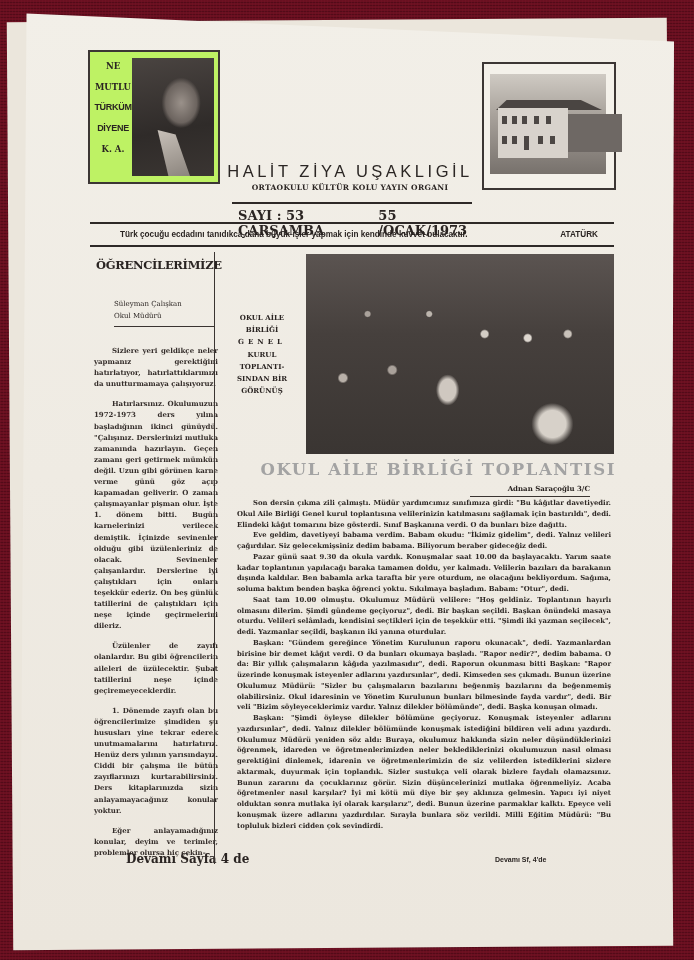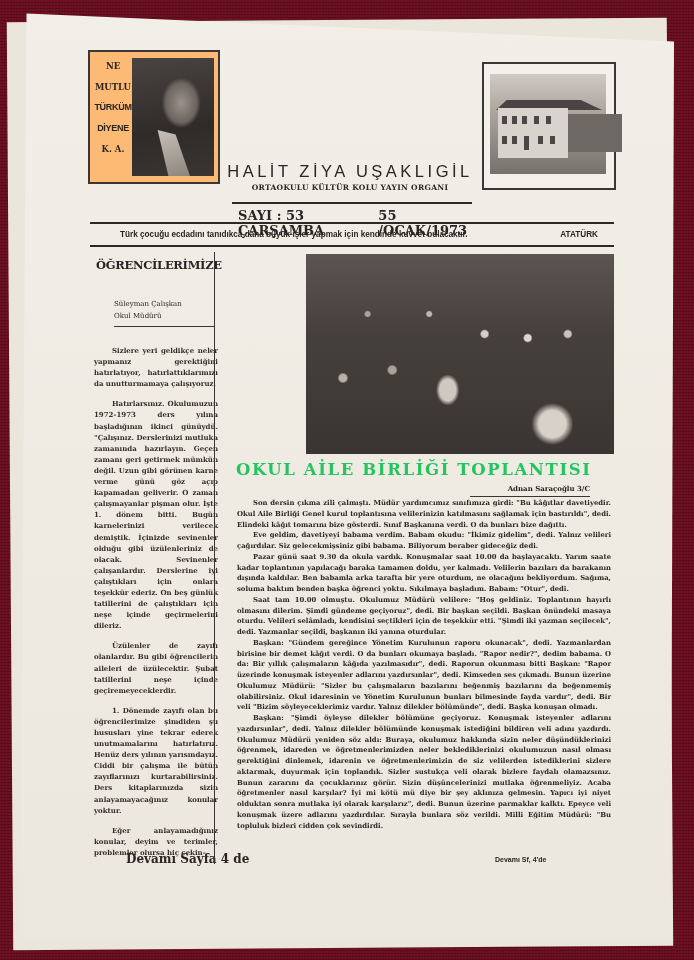--- a/index.html
+++ b/index.html
@@ -24,21 +24,21 @@
   .paper {
     position:absolute; left:20px; top:8px; width:654px; height:932px;
     background: linear-gradient(180deg, #f2efe8 0%, #efebe3 50%, #ece7de 100%);
     clip-path: polygon(1% 0.6%, 100% 3.6%, 99.5% 100%, 0% 100%);
   }
   .content { position:absolute; left:0; top:0; width:694px; height:960px; color:#2a2422; }
 
   
   .ata-box {
     position:absolute; left:88px; top:50px; width:128px; height:130px;
-    border:2px solid #3c3634; background:#fdba74;
+    border:2px solid #3c3634; background:#bef264;
   }
   .ata-words {
     position:absolute; left:2px; top:10px; width:42px; text-align:center;
     font-family:"DejaVu Serif", serif; font-weight:bold; font-size:8.5px; line-height:1;
   }
   .ata-words span { display:block; margin-bottom:12px; }
   .ata-words span.cond { font-family:"Liberation Sans", sans-serif; font-size:9px; letter-spacing:-0.3px; }
   .ata-photo {
     position:absolute; left:42px; top:6px; width:82px; height:118px;
     background: radial-gradient(ellipse 28px 36px at 60% 38%, #9a918a 0%, #6c645f 55%, transparent 70%),
@@ -131,22 +131,22 @@
       radial-gradient(circle 8px at 72% 42%, #ddd7cf 40%, transparent 60%),
       radial-gradient(circle 8px at 85% 40%, #c9c2ba 40%, transparent 60%),
       radial-gradient(ellipse 30px 30px at 80% 85%, #d7d1c9 45%, transparent 70%),
       radial-gradient(circle 6px at 40% 30%, #bcb5ad 40%, transparent 60%),
       radial-gradient(circle 6px at 20% 30%, #aaa29b 40%, transparent 60%),
       linear-gradient(180deg, #5b5451 0%, #46403d 40%, #3a3532 100%);
   }
 
   
   .art-title {
-    position:absolute; left:236px; top:460px; width:380px; text-align:left;
-    font-family:"DejaVu Serif", serif; font-weight:bold; font-size:16.5px; letter-spacing:1.6px; color:#22c55e;
+    position:absolute; left:236px; top:460px; width:380px; text-align:right;
+    font-family:"DejaVu Serif", serif; font-weight:bold; font-size:16.5px; letter-spacing:1.6px; color:#a3a3a3;
   }
   .art-author {
     position:absolute; left:470px; top:484px; width:120px; text-align:right;
     font-family:"DejaVu Serif", serif; font-weight:bold; font-size:7px;
     padding-bottom:3px; border-bottom:1px solid #3a3431;
   }
   .art-body { position:absolute; left:237px; top:498px; width:374px; }
   .art-body p {
     margin:0; font-family:"DejaVu Serif", serif; font-weight:bold; font-size:6.85px; line-height:10.75px;
     text-align:justify; text-indent:16px; color:#2f2926;
@@ -219,26 +219,35 @@
       <p class="ind">Sizlere yeri geldikçe neler yapmanız gerektiğini hatırlatıyor, hatırlattıklarımızı da unutturmamaya çalışıyoruz.</p>
       <p class="ind">Hatırlarsınız. Okulumuzun 1972-1973 ders yılına başladığının ikinci günüydü. "Çalışınız. Derslerinizi mutluka zamanında hazırlayın. Geçen zamanı geri getirmek mümkün değil. Uzun gibi görünen karne verme günü göz açıp kapamadan geliverir. O zaman çalışmayanlar pişman olur. İşte 1. dönem bitti. Bugün karnelerinizi verilecek demiştik. İçinizde sevinenler olduğu gibi üzülenleriniz de olacak. Sevinenler çalışanlardır. Derslerine iyi çalıştıkları için onlara teşekkür ederiz. On beş günlük tatillerini de çalıştıkları için neşe içinde geçirmelerini dileriz.</p>
       <p class="ind">Üzülenler de zayıfı olanlardır. Bu gibi öğrencilerin aileleri de üzülecektir. Şubat tatillerini neşe içinde geçiremeyeceklerdir.</p>
       <p class="ind">1. Dönemde zayıfı olan bu öğrencilerimize şimdiden şu hususları yine tekrar ederek unutmamalarını hatırlatırız. Henüz ders yılının yarısındayız. Ciddi bir çalışma ile bütün zayıflarınızı kurtarabilirsiniz. Ders kitaplarınızda sizin anlayamayacağınız konular yoktur.</p>
       <p class="ind">Eğer anlayamadığınız konular, deyim ve terimler, problemler olursa hiç çekin-</p>
     </div>
   </div>
   <div class="left-cont">Devamı Sayfa 4 de</div>
   <div class="vline"></div>
 
+  <div class="caption">
+    <div>OKUL AİLE</div>
+    <div>BİRLİĞİ</div>
+    <div class="wide">GENEL</div>
+    <div>KURUL</div>
+    <div>TOPLANTI-</div>
+    <div>SINDAN BİR</div>
+    <div>GÖRÜNÜŞ</div>
+  </div>
   <div class="crowd"></div>
 
   <div class="art-title">OKUL AİLE BİRLİĞİ TOPLANTISI</div>
   <div class="art-author">Adnan Saraçoğlu 3/C</div>
   <div class="art-body">
     <p>Son dersin çıkma zili çalmıştı. Müdür yardımcımız sınıfımıza girdi: "Bu kâğıtlar davetiyedir. Okul Aile Birliği Genel kurul toplantısına velilerinizin katılmasını sağlamak için bastırıldı", dedi. Elindeki kâğıt tomarını bize gösterdi. Sınıf Başkanına verdi. O da bunları bize dağıttı.</p>
-    <p>Eve geldim, davetiyeyi babama verdim. Babam okudu: "İkimiz gidelim", dedi. Yalnız velileri çağırdılar. Siz gelecekmişsiniz gibi babama. Biliyorum beraber gideceğiz dedi.</p>
+    <p>Eve geldim, davetiyeyi babama verdim. Babam okudu: "İkimiz gidelim", dedi. Yalnız velileri çağırdılar. Siz gelecekmişsiniz dedim babama. Biliyorum beraber gideceğiz dedi.</p>
     <p>Pazar günü saat 9.30 da okula vardık. Konuşmalar saat 10.00 da başlayacaktı. Yarım saate kadar toplantının yapılacağı baraka tamamen doldu, yer kalmadı. Velilerin bazıları da barakanın dışında kaldılar. Ben babamla arka tarafta bir yere oturdum, ne olacağını bekliyordum. Sağıma, soluma baktım benden başka öğrenci yoktu. Sıkılmaya başladım. Babam: "Otur", dedi.</p>
     <p>Saat tam 10.00 olmuştu. Okulumuz Müdürü velilere: "Hoş geldiniz. Toplantının hayırlı olmasını dilerim. Şimdi gündeme geçiyoruz", dedi. Bir başkan seçildi. Başkan önündeki masaya oturdu. Velileri selâmladı, kendisini seçtikleri için de teşekkür etti. "Şimdi iki yazman seçilecek", dedi. Yazmanlar seçildi, başkanın iki yanına oturdular.</p>
     <p>Başkan: "Gündem gereğince Yönetim Kurulunun raporu okunacak", dedi. Yazmanlardan birisine bir demet kâğıt verdi. O da bunları okumaya başladı. "Rapor nedir?", dedim babama. O da: Bir yıllık çalışmaların kâğıda yazılmasıdır", dedi. Raporun okunması bitti Başkan: "Rapor üzerinde konuşmak isteyenler adlarını yazdırsınlar", dedi. Kimseden ses çıkmadı. Bunun üzerine Okulumuz Müdürü: "Sizler bu çalışmaların bazılarını beğenmiş bazılarını da beğenmemiş olabilirsiniz. Okul idaresinin ve Yönetim Kurulunun bunları bilmesinde fayda vardır", dedi. Bir veli "Bizim söyleyeceklerimiz vardır. Yalnız dilekler bölümünde", dedi. Başka konuşan olmadı.</p>
     <p>Başkan: "Şimdi öyleyse dilekler bölümüne geçiyoruz. Konuşmak isteyenler adlarını yazdırsınlar", dedi. Yalnız dilekler bölümünde konuşmak istediğini bildiren veli adını yazdırdı. Okulumuz Müdürü yeniden söz aldı: Buraya, okulumuz hakkında sizin neler düşündüklerinizi öğrenmek, idareden ve öğretmenlerimizden neler beklediklerinizi okulumuzun nasıl olması gerektiğini dinlemek, idarenin ve öğretmenlerimizin de siz velilerden istediklerini sizlere aktarmak, duyurmak için toplandık. Sizler sustukça veli olarak bizlere faydalı olamazsınız. Bunun zararını da çocuklarınız görür. Sizin düşüncelerinizi mutlaka öğrenmeliyiz. Acaba öğretmenler nasıl karşılar? İyi mi kötü mü diye bir şey aklınıza gelmesin. Yapıcı iyi niyet olduktan sonra mutlaka iyi olarak karşılarız", dedi. Bunun üzerine parmaklar kalktı. Epeyce veli konuşmak üzere adlarını yazdırdılar. Sırayla bunlara söz verildi. Milli Eğitim Müdürü: "Bu topluluk bizleri cidden çok sevindirdi.</p>
   </div>
   <div class="art-cont">Devamı Sf, 4'de</div>
 </div>
 
 </body></html>

